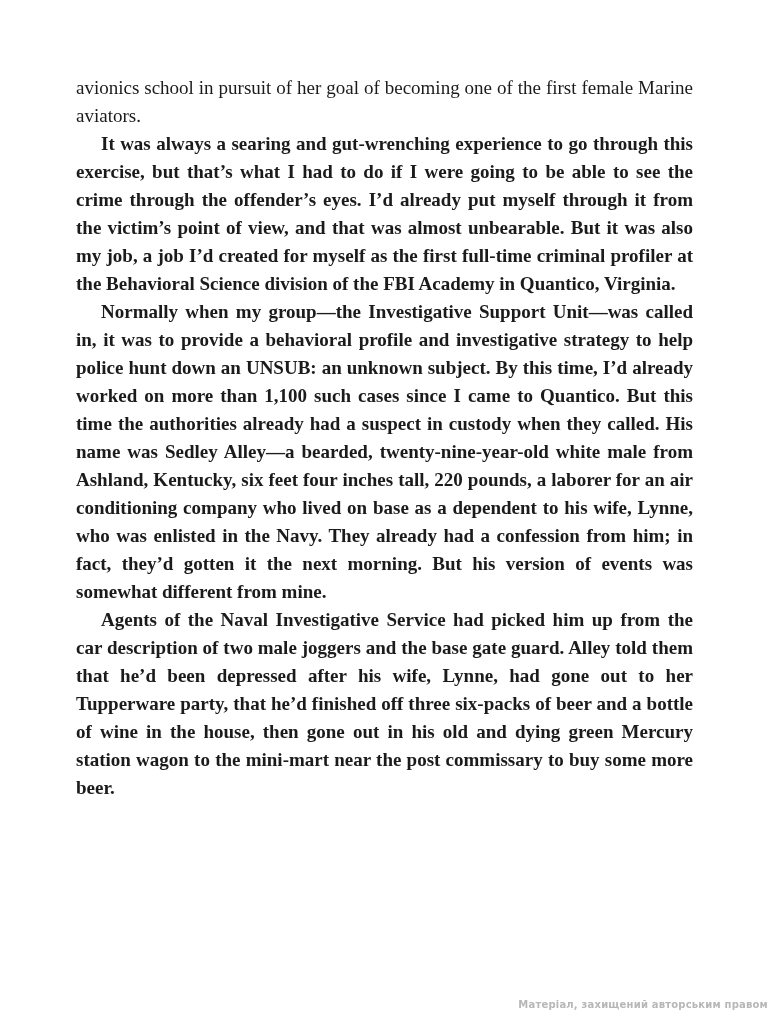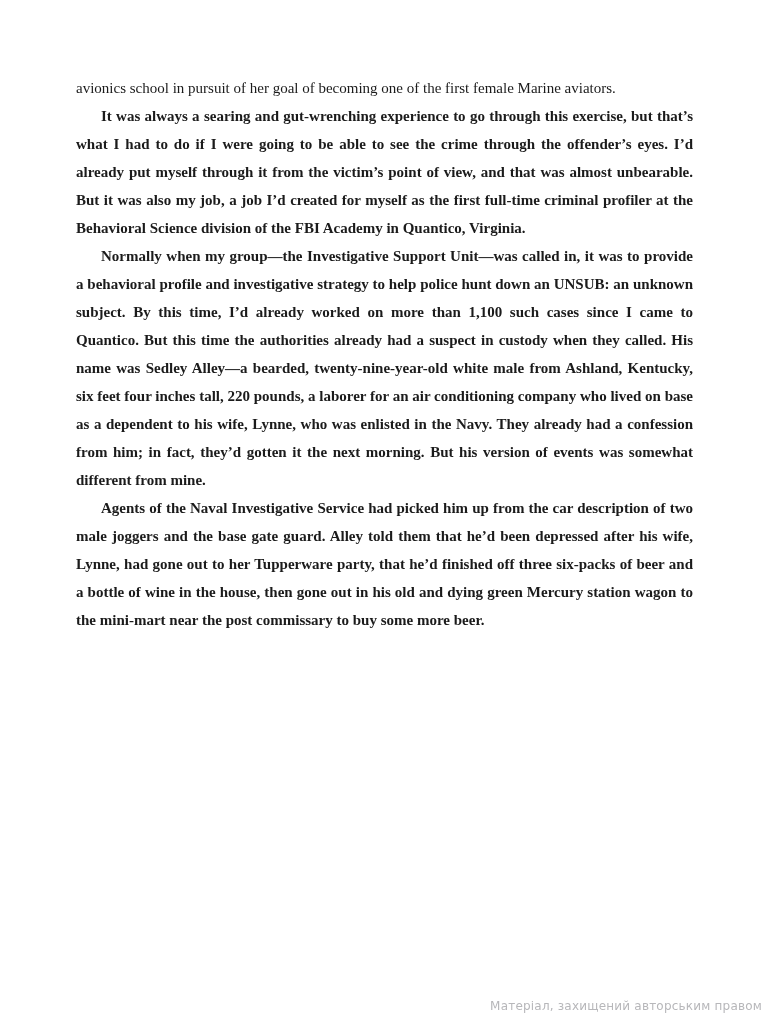--- a/index.html
+++ b/index.html
@@ -15,41 +15,42 @@
     position: absolute;
     inset: 0;
     background: #ffffff;
   }
   .text-block {
     position: absolute;
     left: 76px;
     top: 74px;
     width: 617px;
     font-family: "Liberation Serif", "DejaVu Serif", serif;
-    font-size: 15px;
+    font-size: 19px;
     line-height: 28px;
     color: #1b1b1b;
     text-align: justify;
   }
   .para {
     margin: 0;
     padding: 0;
   }
   .para.indent {
     text-indent: 25px;
     font-weight: bold;
   }
   .watermark {
     position: absolute;
-    right: 7px;
+    right: 1px;
     top: 999px;
     font-family: "DejaVu Sans", "Liberation Sans", sans-serif;
-    font-size: 12px;
+    font-size: 10px;
     letter-spacing: 0.2px;
     color: #b7b7ba;
+    font-weight: bold;
   }
 </style>
 </head>
 <body>
 
 <div class="page">
   <div class="text-block">
     <p class="para">avionics school in pursuit of her goal of becoming one of the first female Marine aviators.</p>
     <p class="para indent">It was always a searing and gut-wrenching experience to go through this exercise, but that’s what I had to do if I were going to be able to see the crime through the offender’s eyes. I’d already put myself through it from the victim’s point of view, and that was almost unbearable. But it was also my job, a job I’d created for myself as the first full-time criminal profiler at the Behavioral Science division of the FBI Academy in Quantico, Virginia.</p>
     <p class="para indent">Normally when my group—the Investigative Support Unit—was called in, it was to provide a behavioral profile and investigative strategy to help police hunt down an UNSUB: an unknown subject. By this time, I’d already worked on more than 1,100 such cases since I came to Quantico. But this time the authorities already had a suspect in custody when they called. His name was Sedley Alley—a bearded, twenty-nine-year-old white male from Ashland, Kentucky, six feet four inches tall, 220 pounds, a laborer for an air conditioning company who lived on base as a dependent to his wife, Lynne, who was enlisted in the Navy. They already had a confession from him; in fact, they’d gotten it the next morning. But his version of events was somewhat different from mine.</p>

